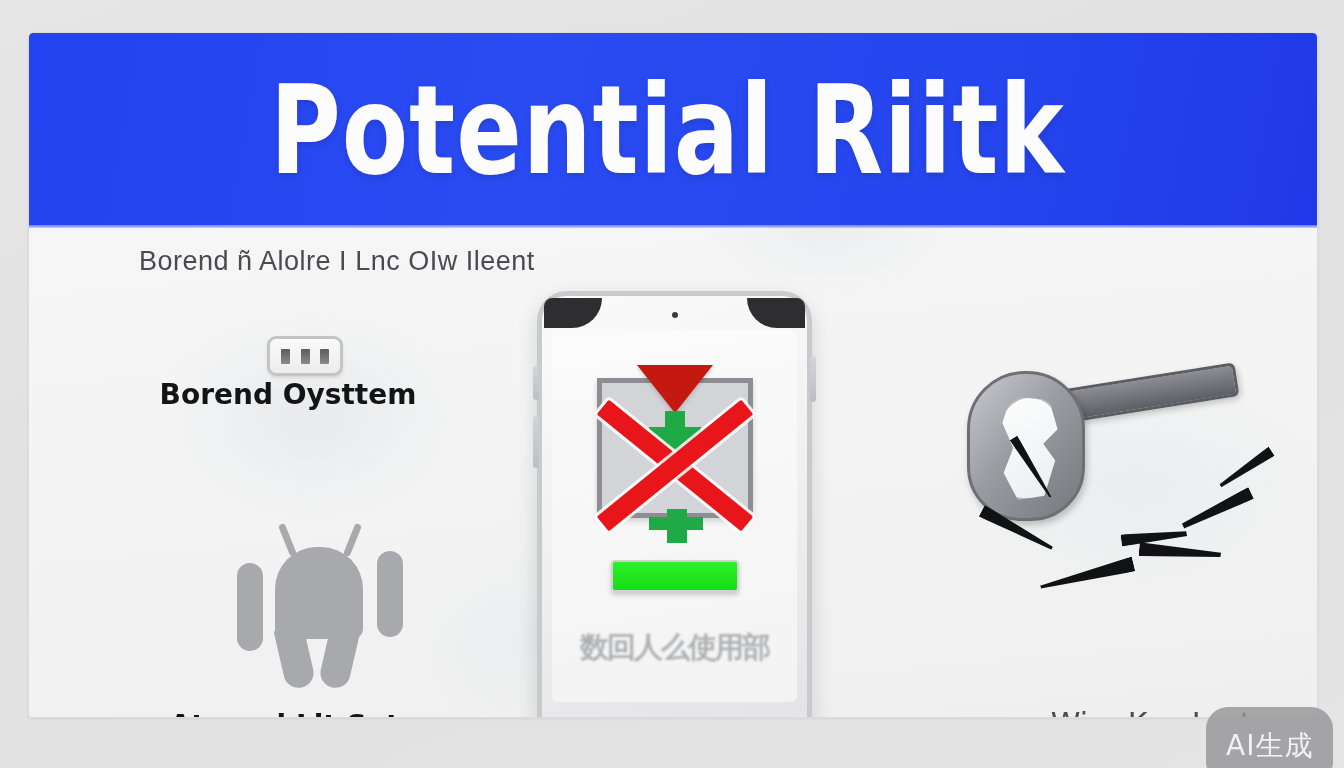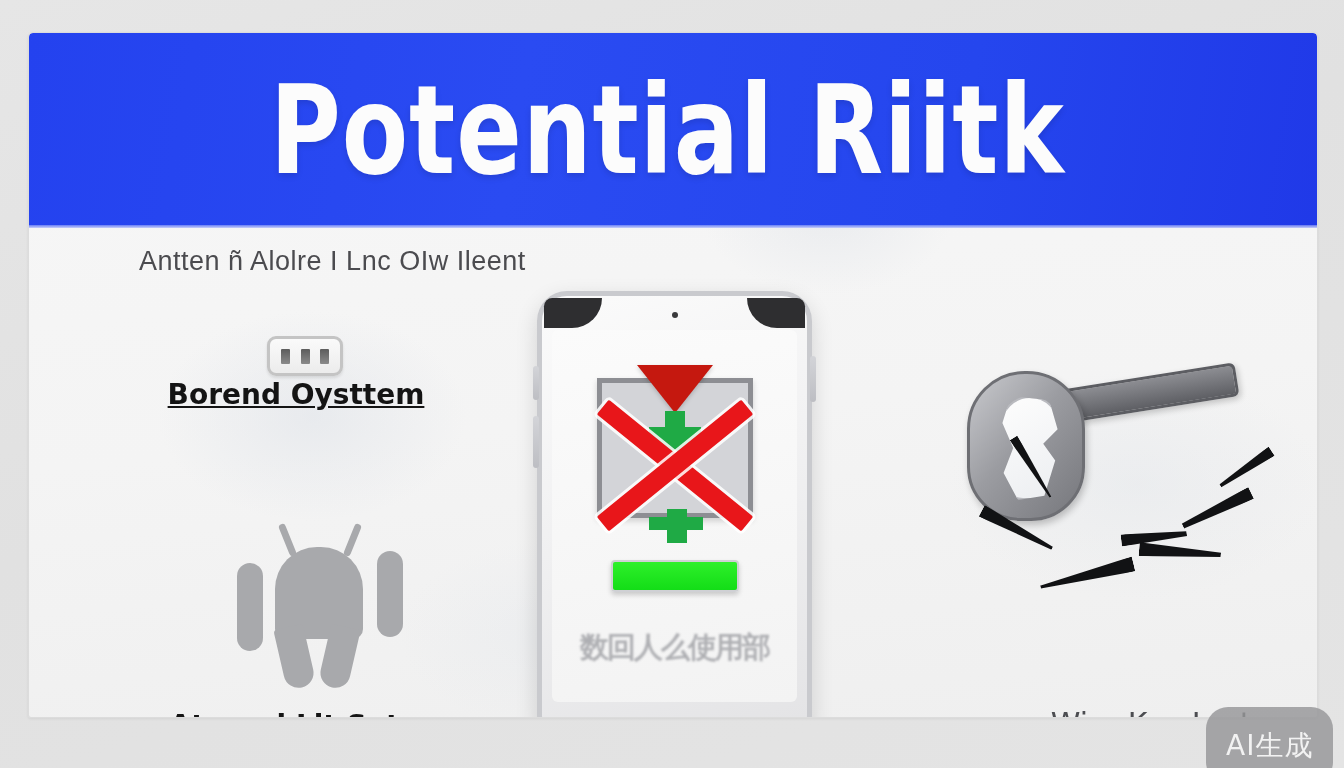--- a/index.html
+++ b/index.html
@@ -116,21 +116,21 @@
     align-items: center;
     justify-content: space-evenly;
     filter: blur(.4px);
   }
   #chip-icon i {
     display:block;
     width: 9px; height: 15px;
     background: linear-gradient(180deg,#5c5c5c,#8a8a8a);
     border-radius: 1px;
   }
-  #label-system { left: 72px; top: 345px; width: 390px; text-decoration: underline; }
+  #label-system { left: 64px; top: 345px; width: 390px; }
 
   
   #android {
     position: absolute;
     left: 200px; top: 482px;
     width: 180px; height: 170px;
     filter: blur(.4px);
   }
   #android .body {
     position:absolute; left:46px; top:32px;
@@ -316,21 +316,21 @@
 <body>
 
 <div id="stage">
 
   <div id="card">
 
     <div id="header">
       <div id="title"><span>Potential Riitk</span></div>
     </div>
 
-    <div id="subtitle">Antten ñ Alolre I Lnc OIw Ileent</div>
+    <div id="subtitle">Borend ñ Alolre I Lnc OIw Ileent</div>
 
     <div id="chip-icon">
       <i></i>
       <i></i>
       <i></i>
     </div>
     <div class="caption" id="label-system">Borend Oysttem</div>
 
     <div id="android">
       <div class="ant l"></div>

